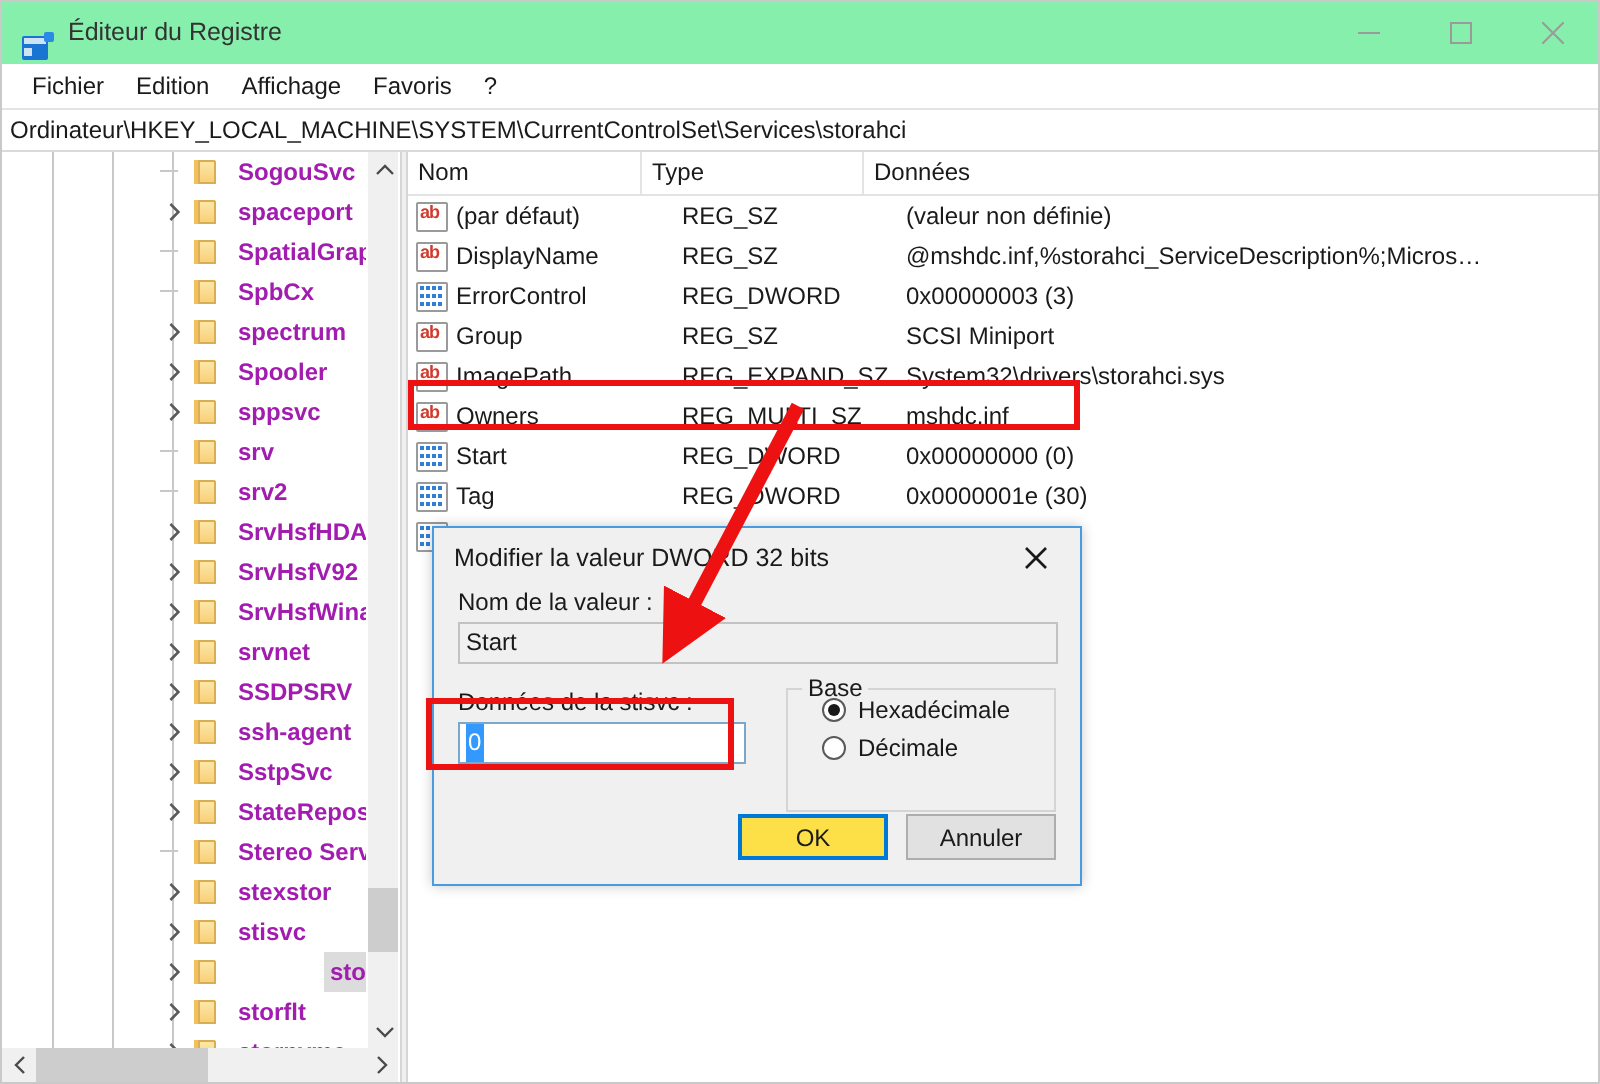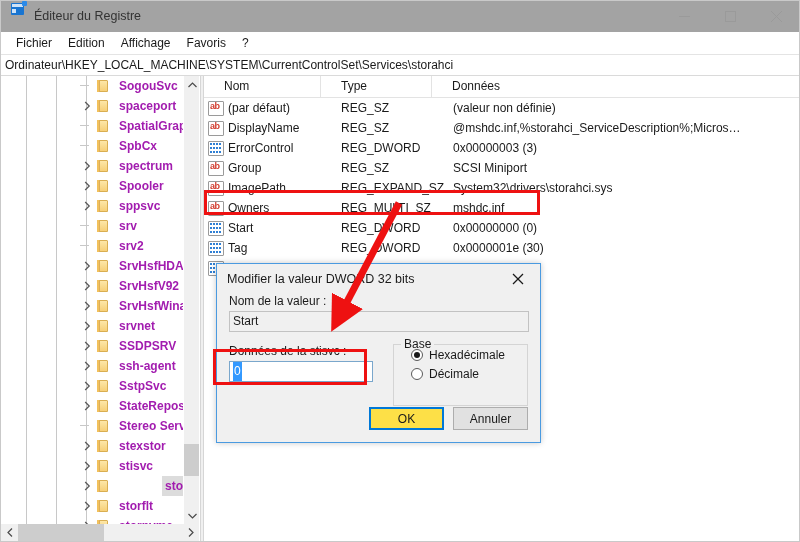--- a/index.html
+++ b/index.html
@@ -22,23 +22,23 @@
     width: 800px; height: 542px;
     background: #ffffff;
     border: 1px solid #c9c9c9;
     box-sizing: border-box;
     overflow: hidden;
   }
 
   
   #titlebar {
     height: 31px;
-    background: #a3a3a3;
-    display: flex;
-    align-items: flex-start;
+    background: #86efac;
+    display: flex;
+    align-items: flex-end;
     position: relative;
   }
   #app-icon {
     width: 16px; height: 16px;
     margin-left: 10px; margin-right: 7px;
     position: relative;
     flex: none;
   }
   #app-icon .reg-sq {
     position: absolute;
@@ -284,21 +284,21 @@
   #list-header {
     height: 21px;
     display: flex;
     border-bottom: 1px solid #e3e3e3;
     background: #ffffff;
   }
   .col-head {
     font-size: 12px;
     color: #1a1a1a;
     line-height: 21px;
-    padding-left: 20px;
+    padding-left: 5px;
     border-right: 1px solid #e3e3e3;
     box-sizing: border-box;
     white-space: nowrap;
     overflow: hidden;
   }
   .col-name { width: 117px; flex: none; }
   .col-type { width: 111px; flex: none; }
   .col-data { flex: 1; border-right: none; }
 
   .list-row {

